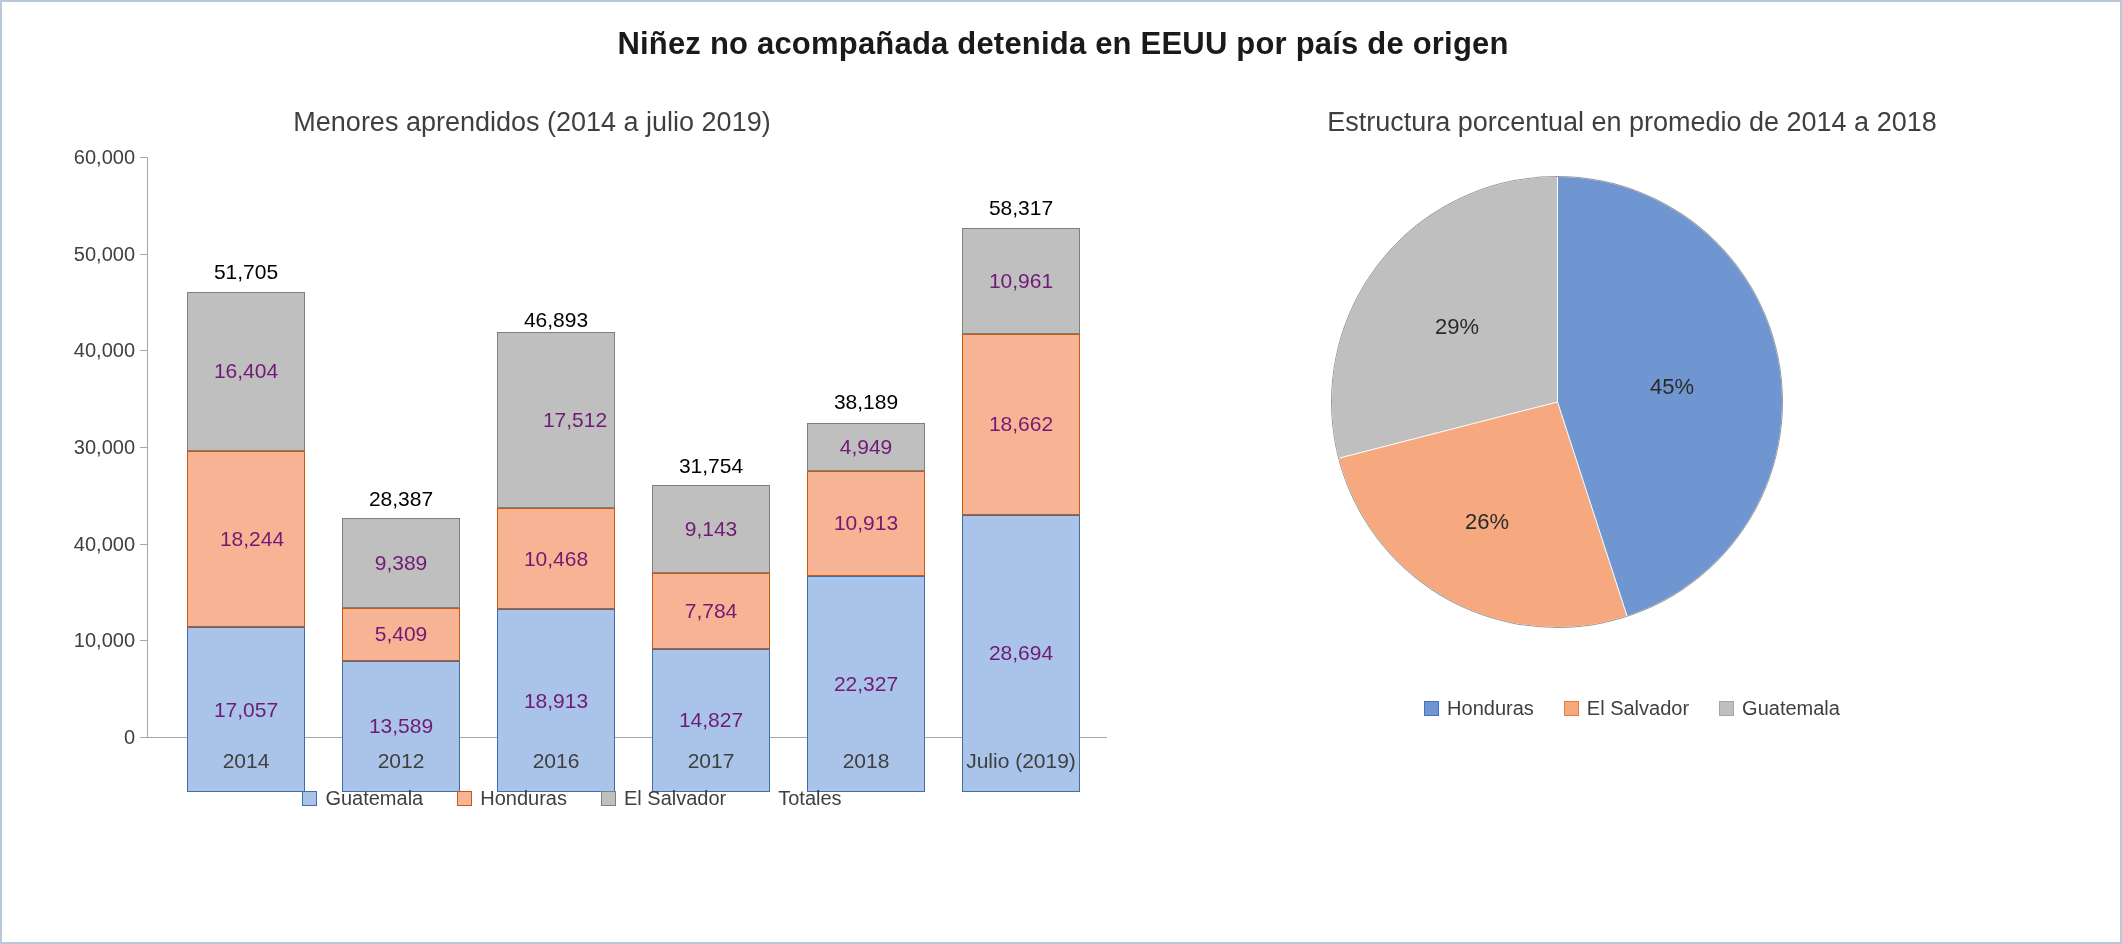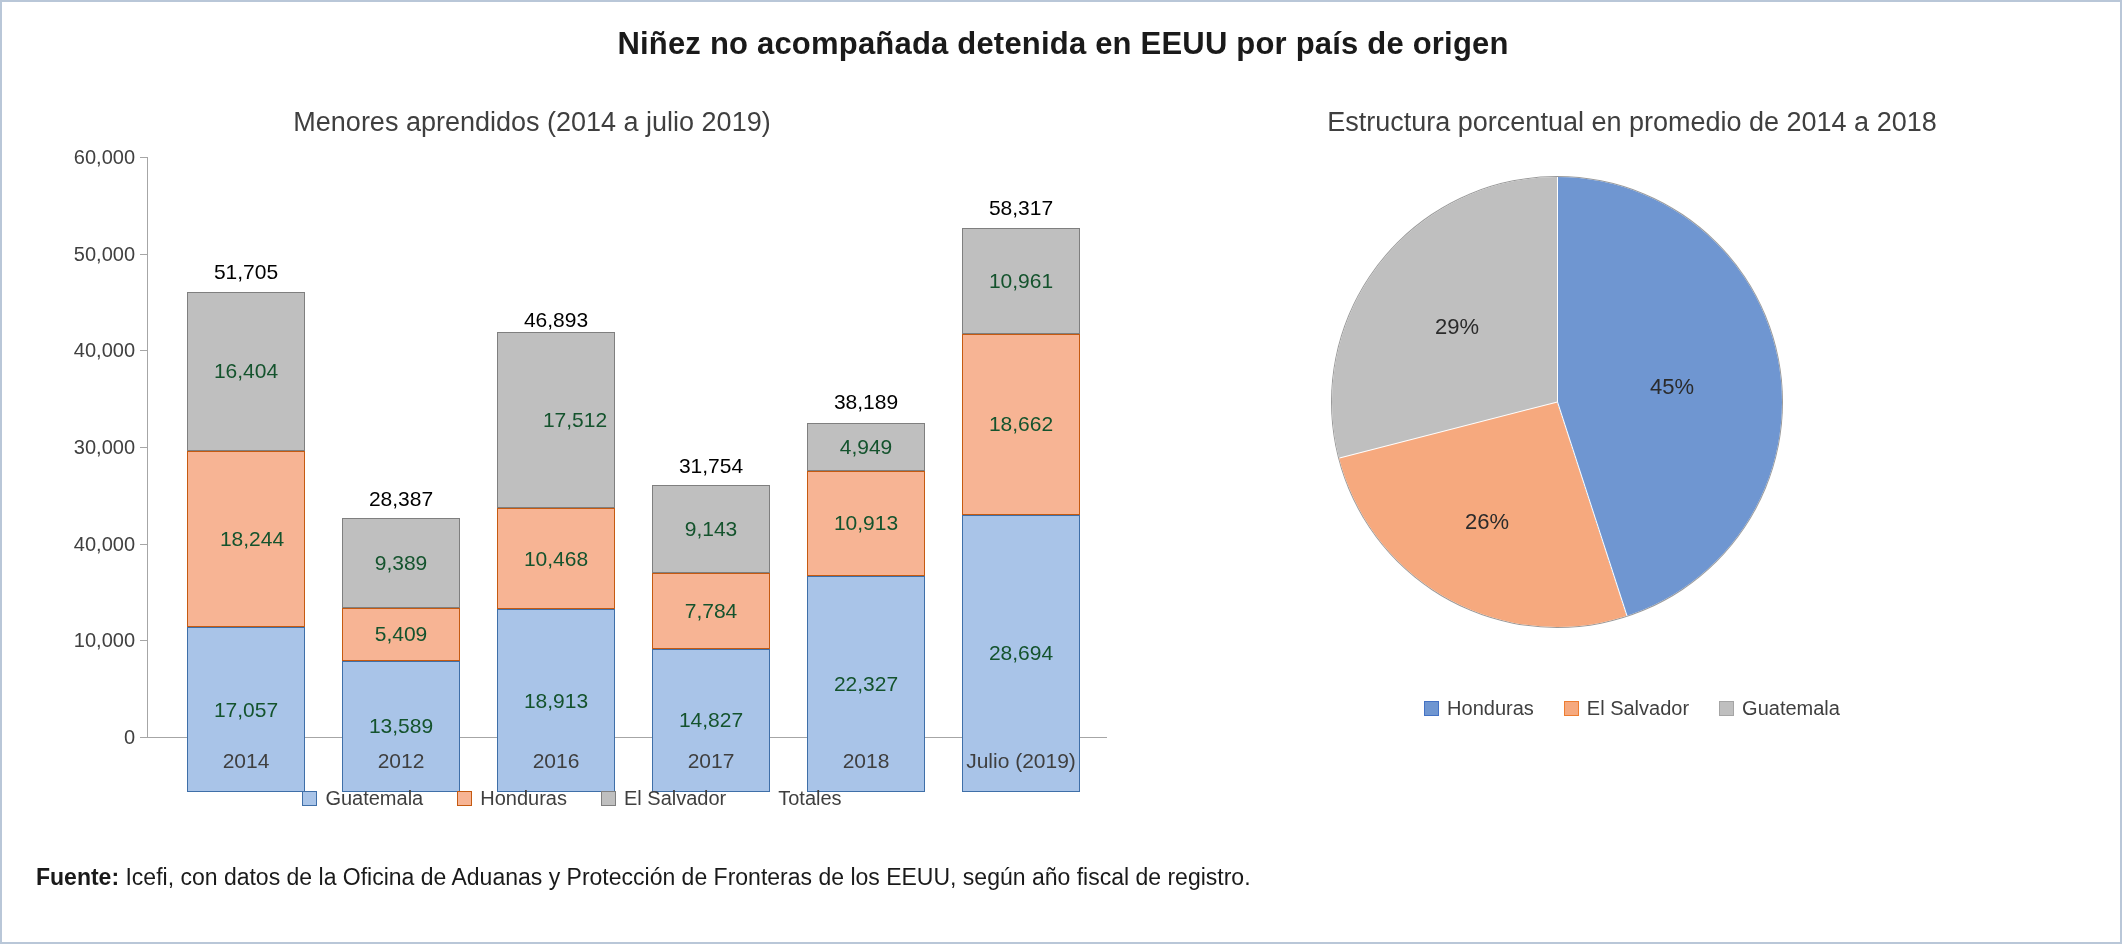--- a/index.html
+++ b/index.html
@@ -99,21 +99,21 @@
   .seg {
     position: absolute;
     left: 0;
     width: 118px;
     box-sizing: border-box;
     border: 1px solid #41719c;
     display: flex;
     align-items: center;
     justify-content: center;
     font-size: 21px;
-    color: #14532d;
+    color: #701a75;
   }
   .seg.guatemala { background: #a9c4e8; border-color: #3f6fa8; }
   .seg.honduras  { background: #f7b494; border-color: #c55a11; }
   .seg.salvador  { background: #bfbfbf; border-color: #7f7f7f; }
   .bar-total {
     position: absolute;
     left: -14px;
     width: 146px;
     text-align: center;
     font-size: 21px;
@@ -351,17 +351,14 @@
         <span class="swatch p-salvador"></span>
         <span>El Salvador</span>
       </div>
       <div class="legend-item">
         <span class="swatch p-guatemala"></span>
         <span>Guatemala</span>
       </div>
     </div>
   </div>
 
-  <div class="source">
-    <b>Fuente:</b><span> Icefi, con datos de la Oficina de Aduanas y Protección de Fronteras de los EEUU, según año fiscal de registro.</span>
-  </div>
 
 </div>
 
 </body></html>

